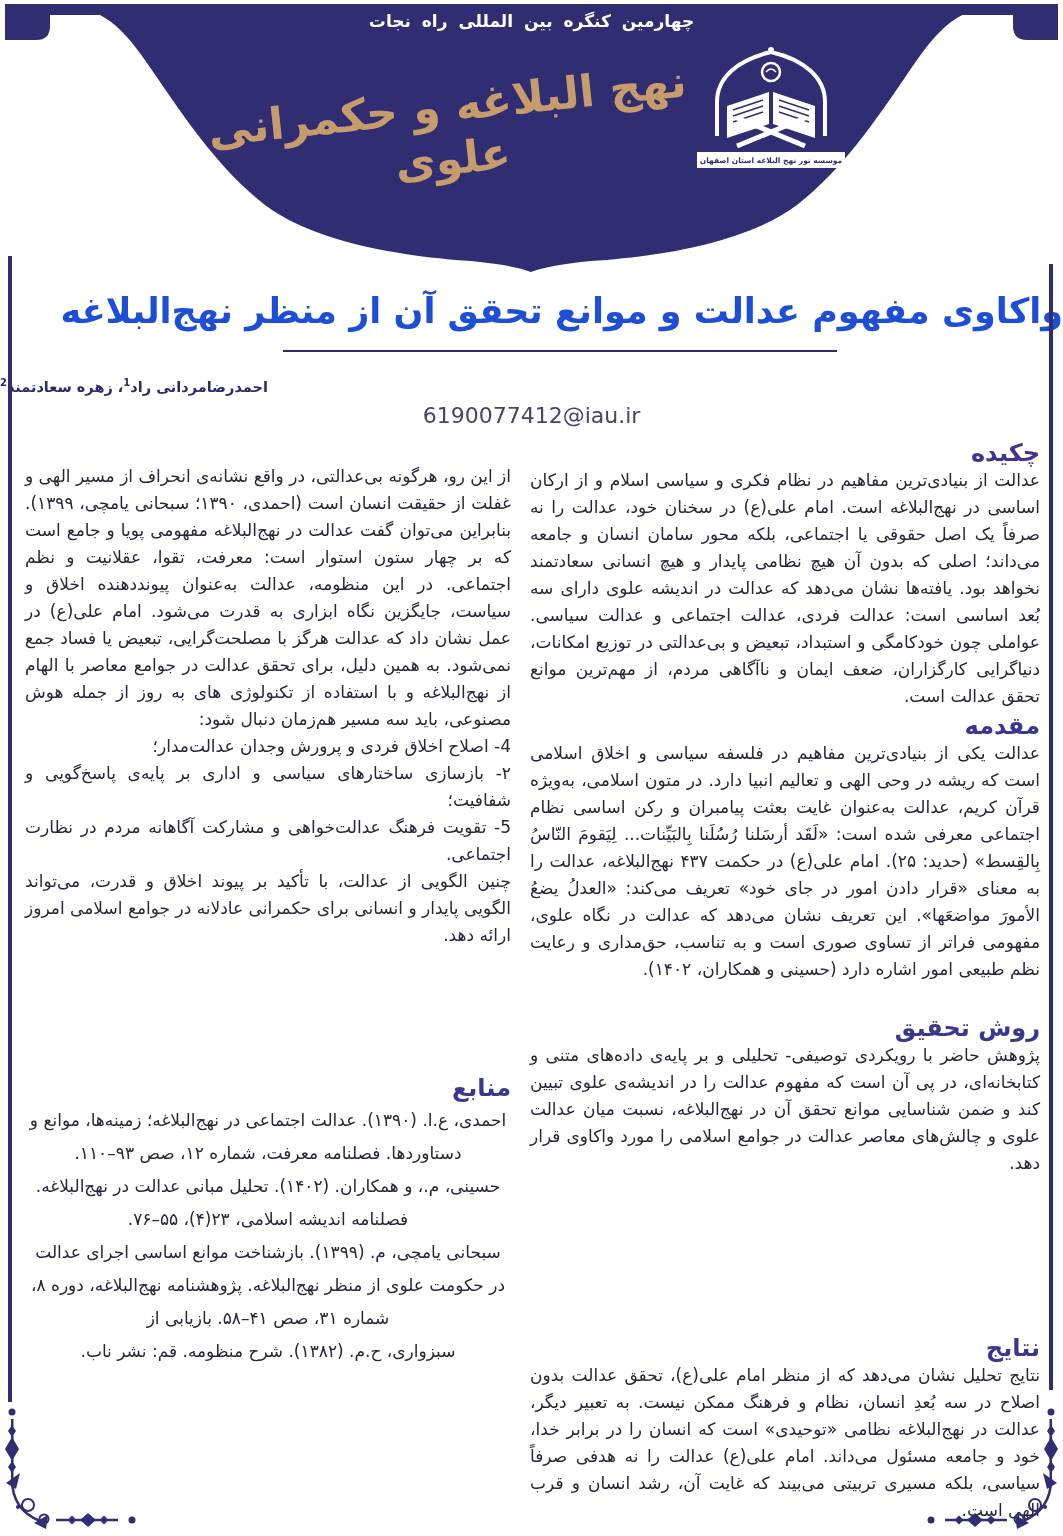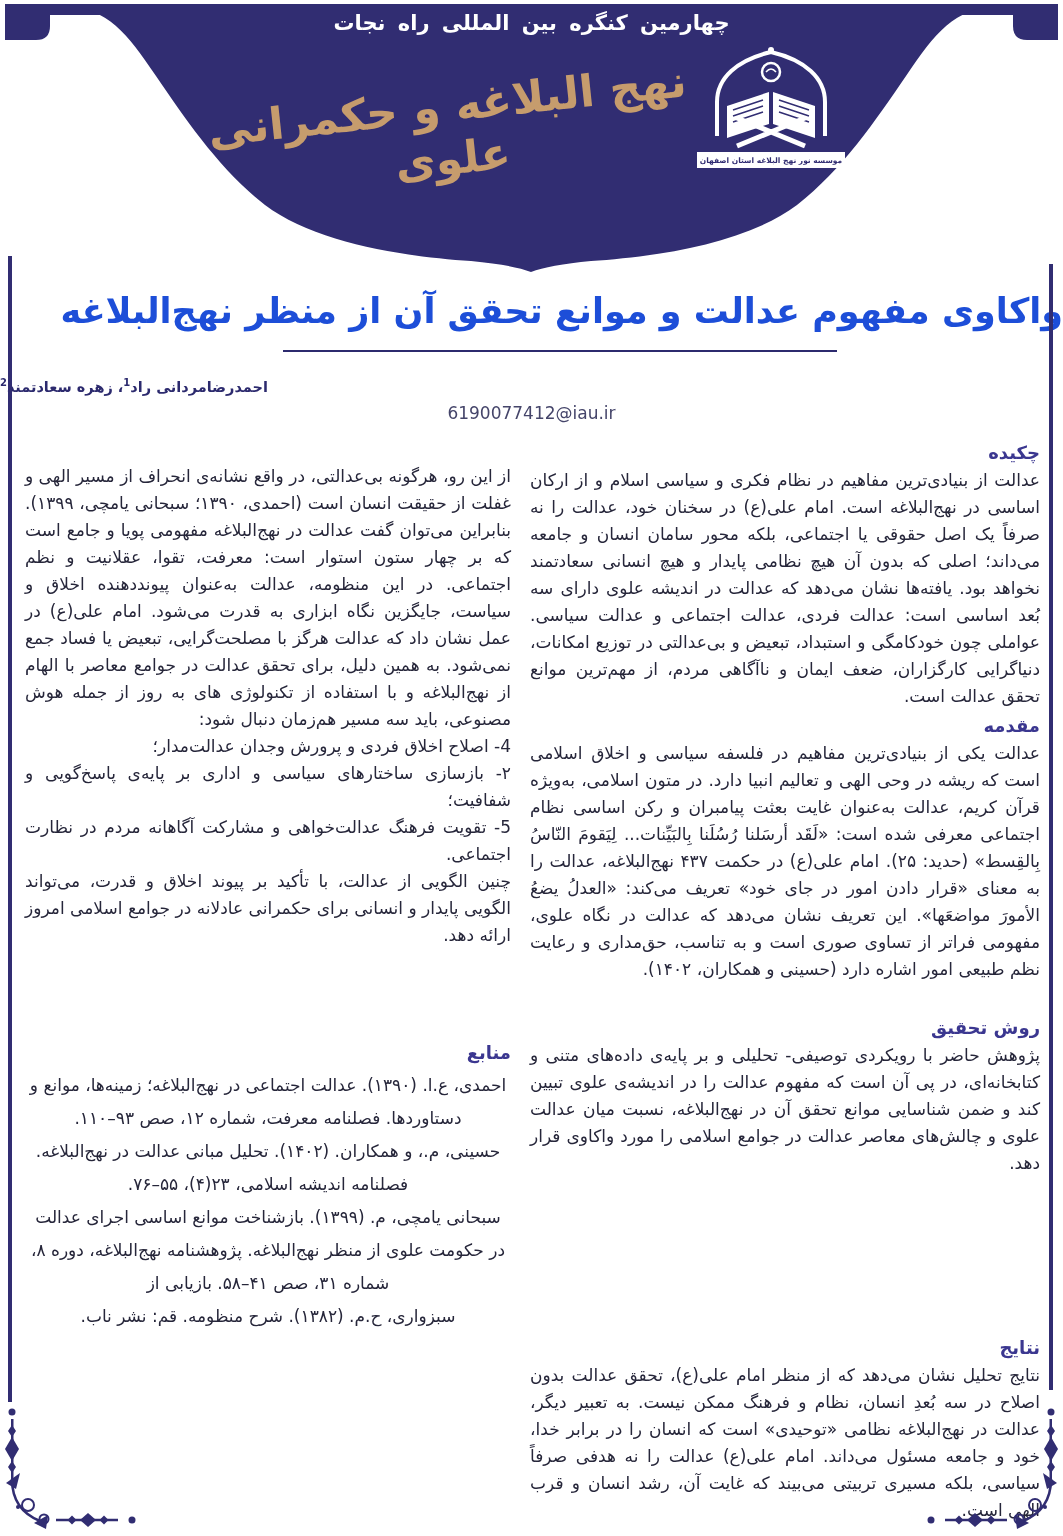--- a/index.html
+++ b/index.html
@@ -9,21 +9,21 @@
     margin:0 auto;
     background:#ffffff;
     overflow:hidden;
     font-family:"DejaVu Sans",sans-serif;
     direction:rtl;
   }
   
   .banner-svg{position:absolute;top:0;left:0;}
   .congress-line{
     position:absolute;top:11px;left:0;width:100%;
-    text-align:center;color:#ffffff;font-weight:bold;font-size:21px;
+    text-align:center;color:#ffffff;font-weight:bold;font-size:17px;
     word-spacing:5px;letter-spacing:0;
   }
   .calligraphy{
     position:absolute;top:80px;left:170px;width:560px;
     text-align:center;color:#c69c6d;font-weight:bold;font-size:44px;
     transform:rotate(-6deg);letter-spacing:-1px;line-height:1.2;
   }
   .logo{position:absolute;top:44px;left:695px;}
   
   .paper-title{
@@ -34,29 +34,29 @@
     position:absolute;top:350px;left:283px;width:554px;height:2px;
     background:#2c2a6e;
   }
   .authors-line{
     position:absolute;top:377px;left:0;width:100%;
     text-align:left;color:#2c2a6e;font-weight:bold;font-size:14.5px;
   }
   .authors-line sup{font-size:10px;}
   .email-line{
     position:absolute;top:403px;left:0;width:100%;
-    text-align:center;color:#45456a;font-size:17px;direction:ltr;
+    text-align:center;color:#45456a;font-size:22px;direction:ltr;
     font-family:"DejaVu Sans",sans-serif;
   }
   
   .block{position:absolute;color:#26263a;font-size:17px;line-height:27px;text-align:justify;}
   .col-r{right:23px;width:510px;}
   .col-l{left:25px;width:486px;}
   .sec-h{
-    color:#3b3790;font-weight:bold;font-size:18px;line-height:24px;
+    color:#3b3790;font-weight:bold;font-size:24px;line-height:24px;
     text-align:right;margin:0 0 2px 0;
   }
   .block p{margin:0;}
   .block .gap-h{margin-top:4px;}
   .list-item{margin:0;}
   .closing{margin:0;}
   .ref{margin:12px 0 0 0;text-align:center;line-height:33px;}
   .refs .sec-h{margin-bottom:4px;}
   
   .vrule{position:absolute;width:4px;background:#312d72;}
@@ -134,21 +134,21 @@
   </div>
 
   <div class="block col-l" style="top:463px;">
     <p>از این رو، هرگونه بی‌عدالتی، در واقع نشانه‌ی انحراف از مسیر الهی و غفلت از حقیقت انسان است (احمدی، ۱۳۹۰؛ سبحانی یامچی، ۱۳۹۹). بنابراین می‌توان گفت عدالت در نهج‌البلاغه مفهومی پویا و جامع است که بر چهار ستون استوار است: معرفت، تقوا، عقلانیت و نظم اجتماعی. در این منظومه، عدالت به‌عنوان پیونددهنده اخلاق و سیاست، جایگزین نگاه ابزاری به قدرت می‌شود. امام علی(ع) در عمل نشان داد که عدالت هرگز با مصلحت‌گرایی، تبعیض یا فساد جمع نمی‌شود. به همین دلیل، برای تحقق عدالت در جوامع معاصر با الهام از نهج‌البلاغه و با استفاده از تکنولوژی های به روز از جمله هوش مصنوعی، باید سه مسیر هم‌زمان دنبال شود:</p>
     <p class="list-item">4- اصلاح اخلاق فردی و پرورش وجدان عدالت‌مدار؛</p>
     <p class="list-item">۲- بازسازی ساختارهای سیاسی و اداری بر پایه‌ی پاسخ‌گویی و شفافیت؛</p>
     <p class="list-item">5- تقویت فرهنگ عدالت‌خواهی و مشارکت آگاهانه مردم در نظارت اجتماعی.</p>
     <p class="closing">چنین الگویی از عدالت، با تأکید بر پیوند اخلاق و قدرت، می‌تواند الگویی پایدار و انسانی برای حکمرانی عادلانه در جوامع اسلامی امروز ارائه دهد.</p>
   </div>
 
-  <div class="block col-l refs" style="top:1041px;">
+  <div class="block col-l refs" style="top:1076px;">
     <h2 class="sec-h">منابع</h2>
     <p class="ref">احمدی، ع.ا. (۱۳۹۰). عدالت اجتماعی در نهج‌البلاغه؛ زمینه‌ها، موانع و دستاوردها. فصلنامه معرفت، شماره ۱۲، صص ۹۳–۱۱۰.</p>
     <p class="ref">حسینی، م.، و همکاران. (۱۴۰۲). تحلیل مبانی عدالت در نهج‌البلاغه. فصلنامه اندیشه اسلامی، ۲۳(۴)، ۵۵–۷۶.</p>
     <p class="ref">سبحانی یامچی، م. (۱۳۹۹). بازشناخت موانع اساسی اجرای عدالت در حکومت علوی از منظر نهج‌البلاغه. پژوهشنامه نهج‌البلاغه، دوره ۸، شماره ۳۱، صص ۴۱–۵۸. بازیابی از</p>
     <p class="ref">سبزواری، ح.م. (۱۳۸۲). شرح منظومه. قم: نشر ناب.</p>
   </div>
 
   <div class="vrule left"></div>
   <div class="vrule right"></div>
 

